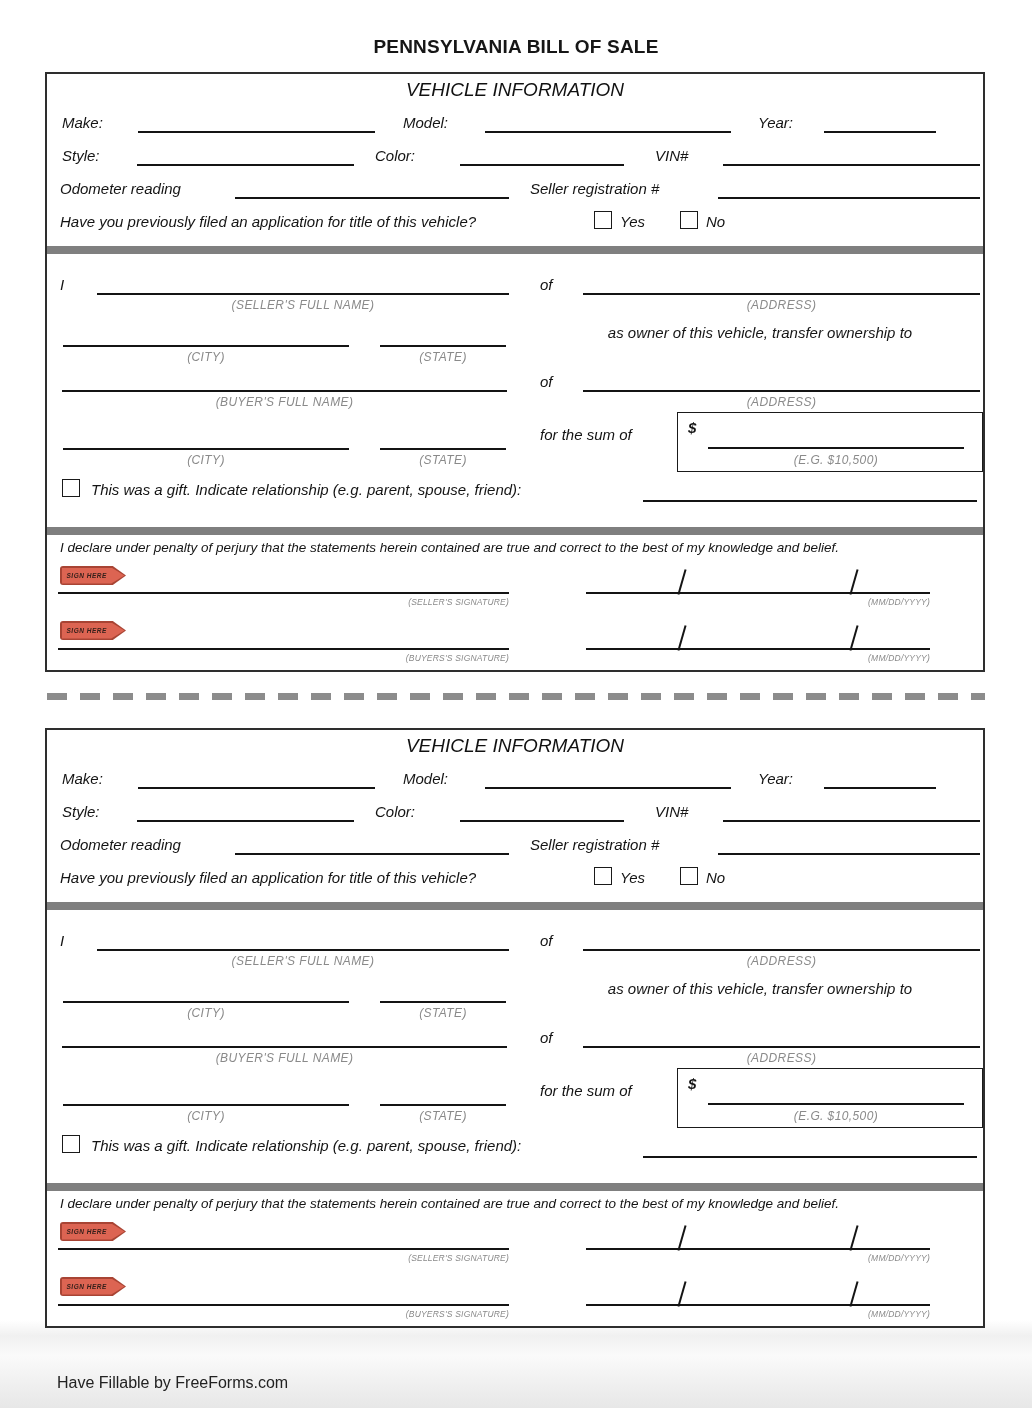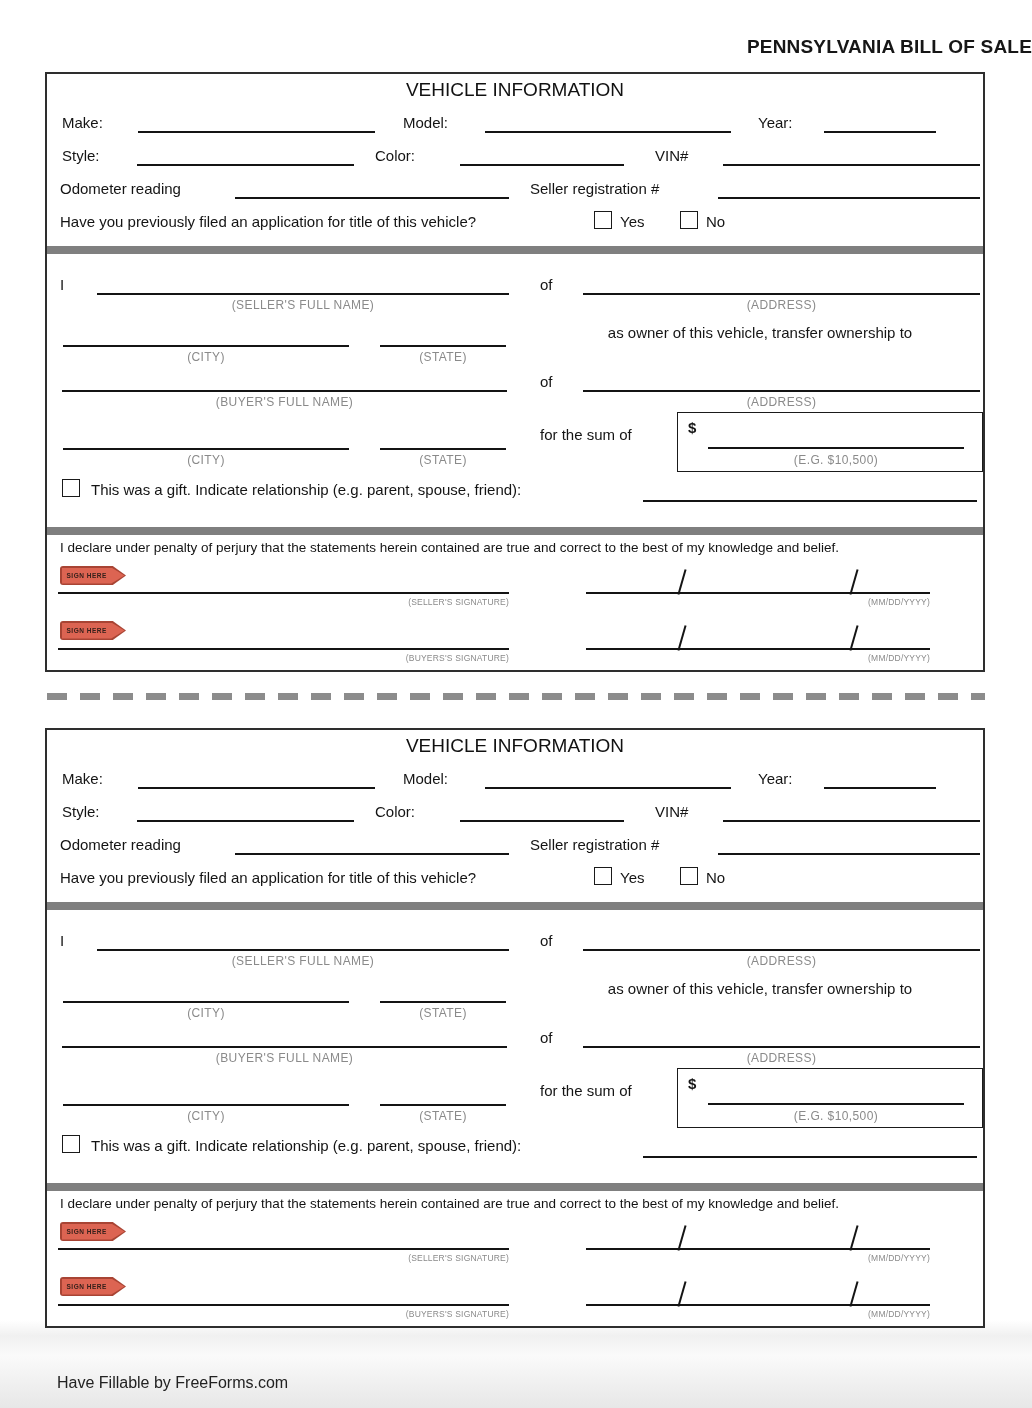--- a/index.html
+++ b/index.html
@@ -6,24 +6,24 @@
   html,body { background:#fff; }
   body { font-family:"Liberation Sans","DejaVu Sans",sans-serif; color:#161616; }
 
   .page{
     position:relative; width:1032px; height:1408px; margin:0 auto; overflow:hidden;
     background:linear-gradient(180deg,#ffffff 0px,#ffffff 1320px,#f0f0f0 1336px,#fafafa 1356px,#e7e7e7 1408px);
   }
 
   .doc-title{
     position:absolute; top:36px; left:0; width:100%;
-    text-align:right; font-size:19px; font-weight:bold; letter-spacing:.2px;
-  }
-
-  .copy-slot{ position:absolute; left:45px; width:940px; height:600px; }
+    text-align:center; font-size:19px; font-weight:bold; letter-spacing:.2px;
+  }
+
+  .copy-slot{ position:absolute; left:45px; width:940px; height:600px;font-style:italic; }
   .copy-slot.first{ top:72px; }
   .copy-slot.second{ top:728px; }
 
   .form-box{
     position:relative; width:940px; height:600px;
     border:2px solid #2e2e2e; background:#fff;
   }
 
   .sec-title{
     position:absolute; top:5px; left:0; width:100%;

